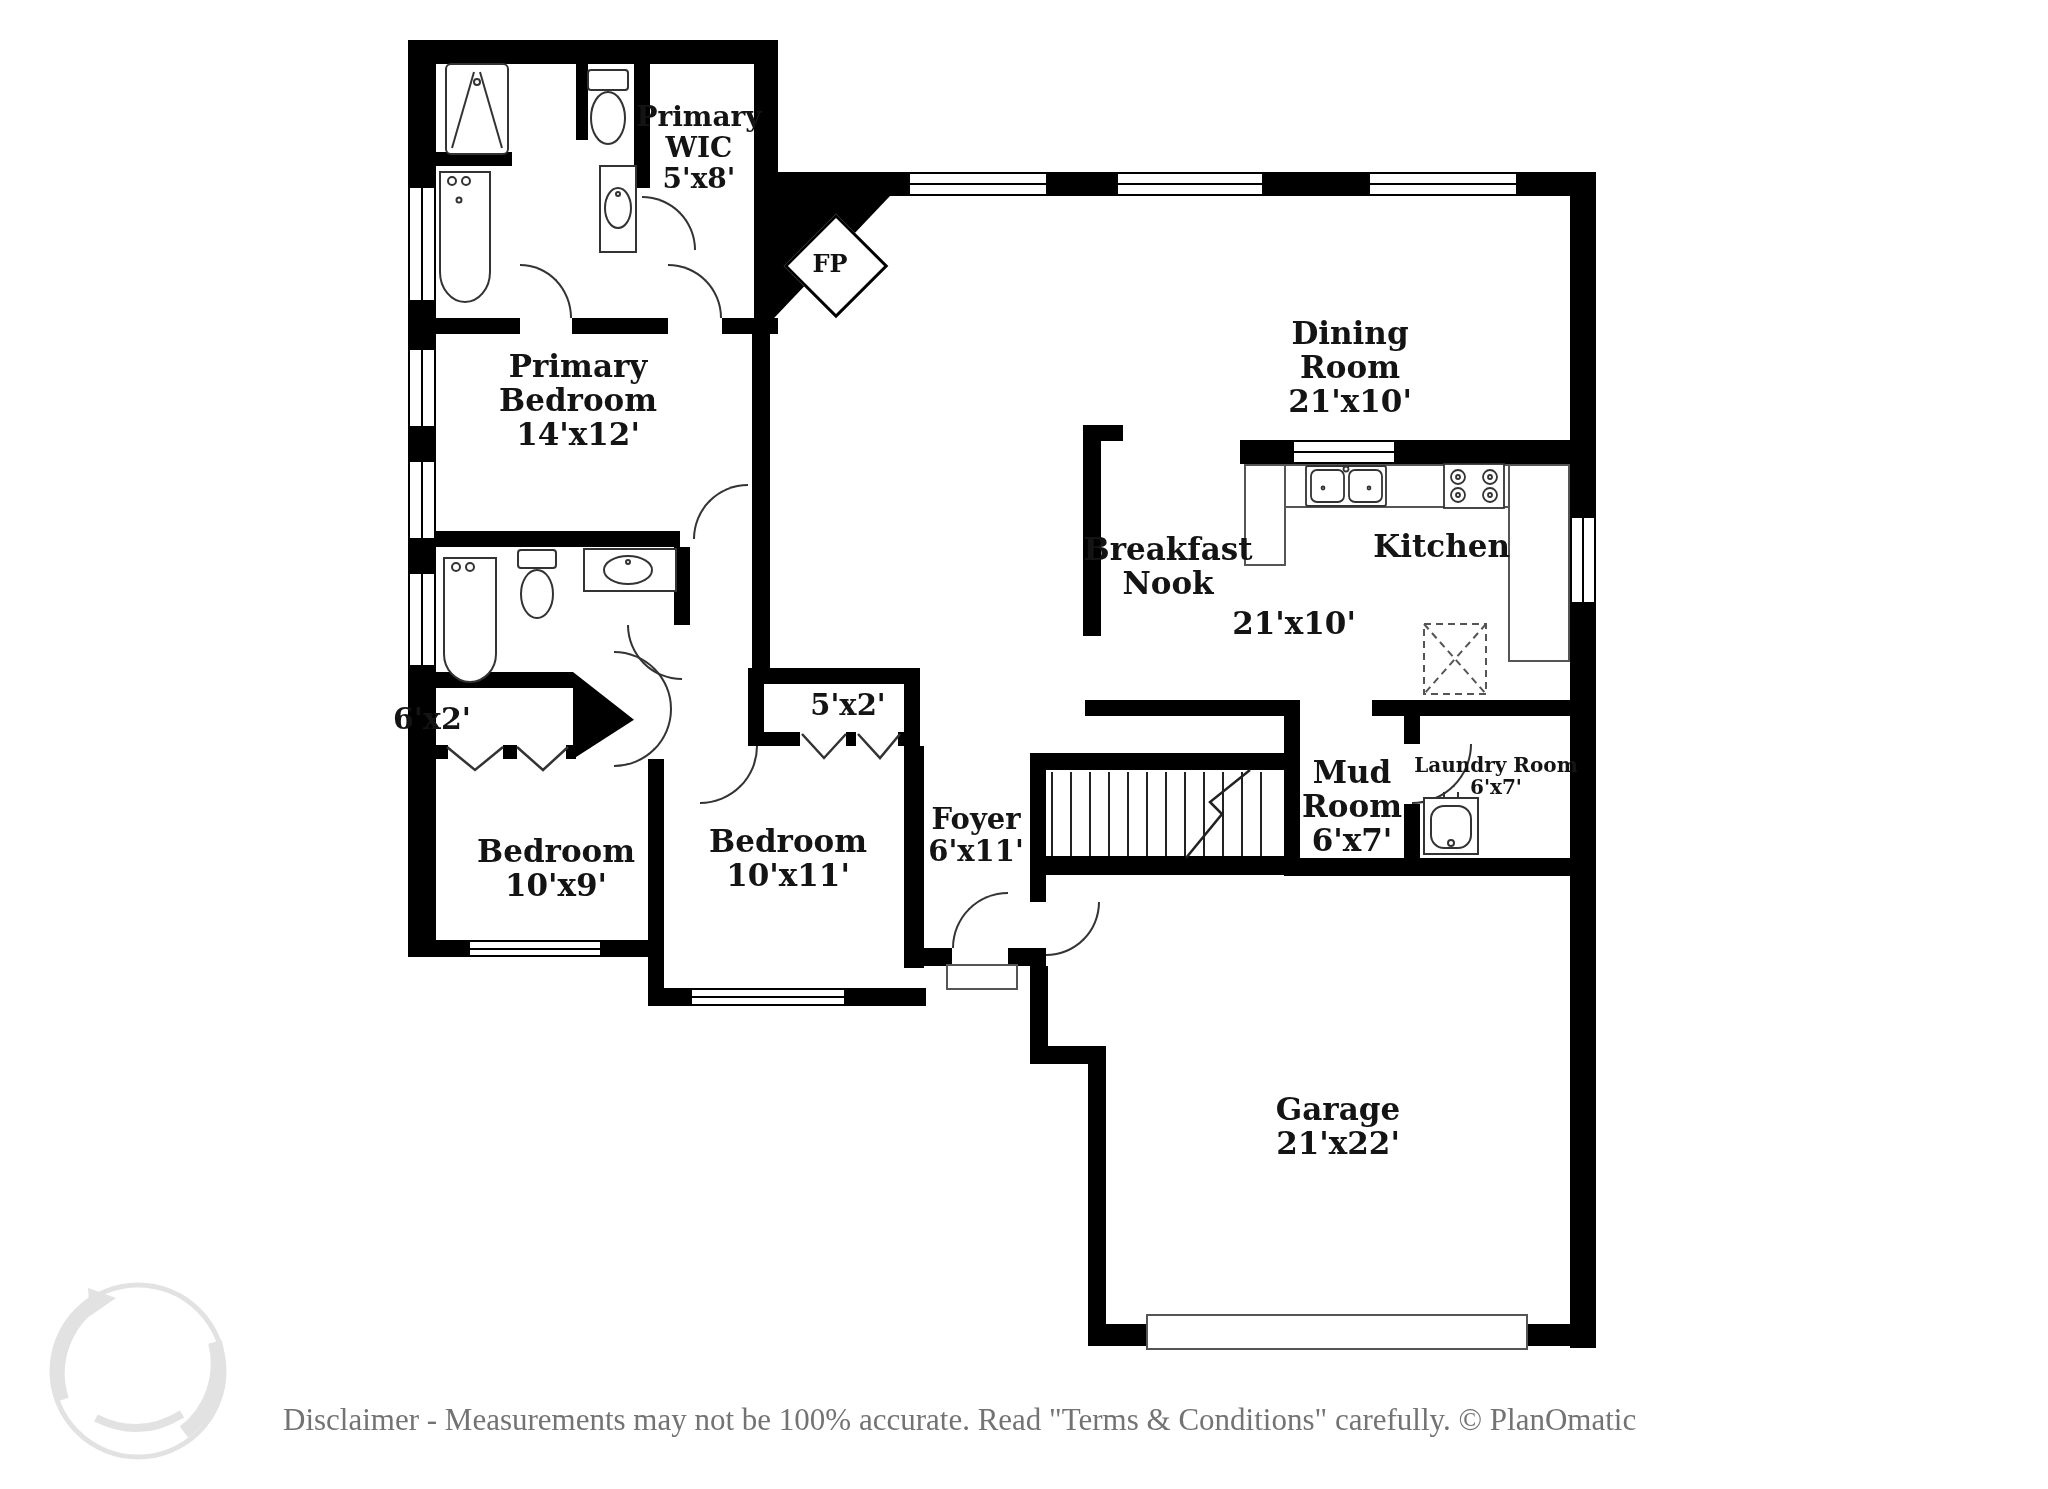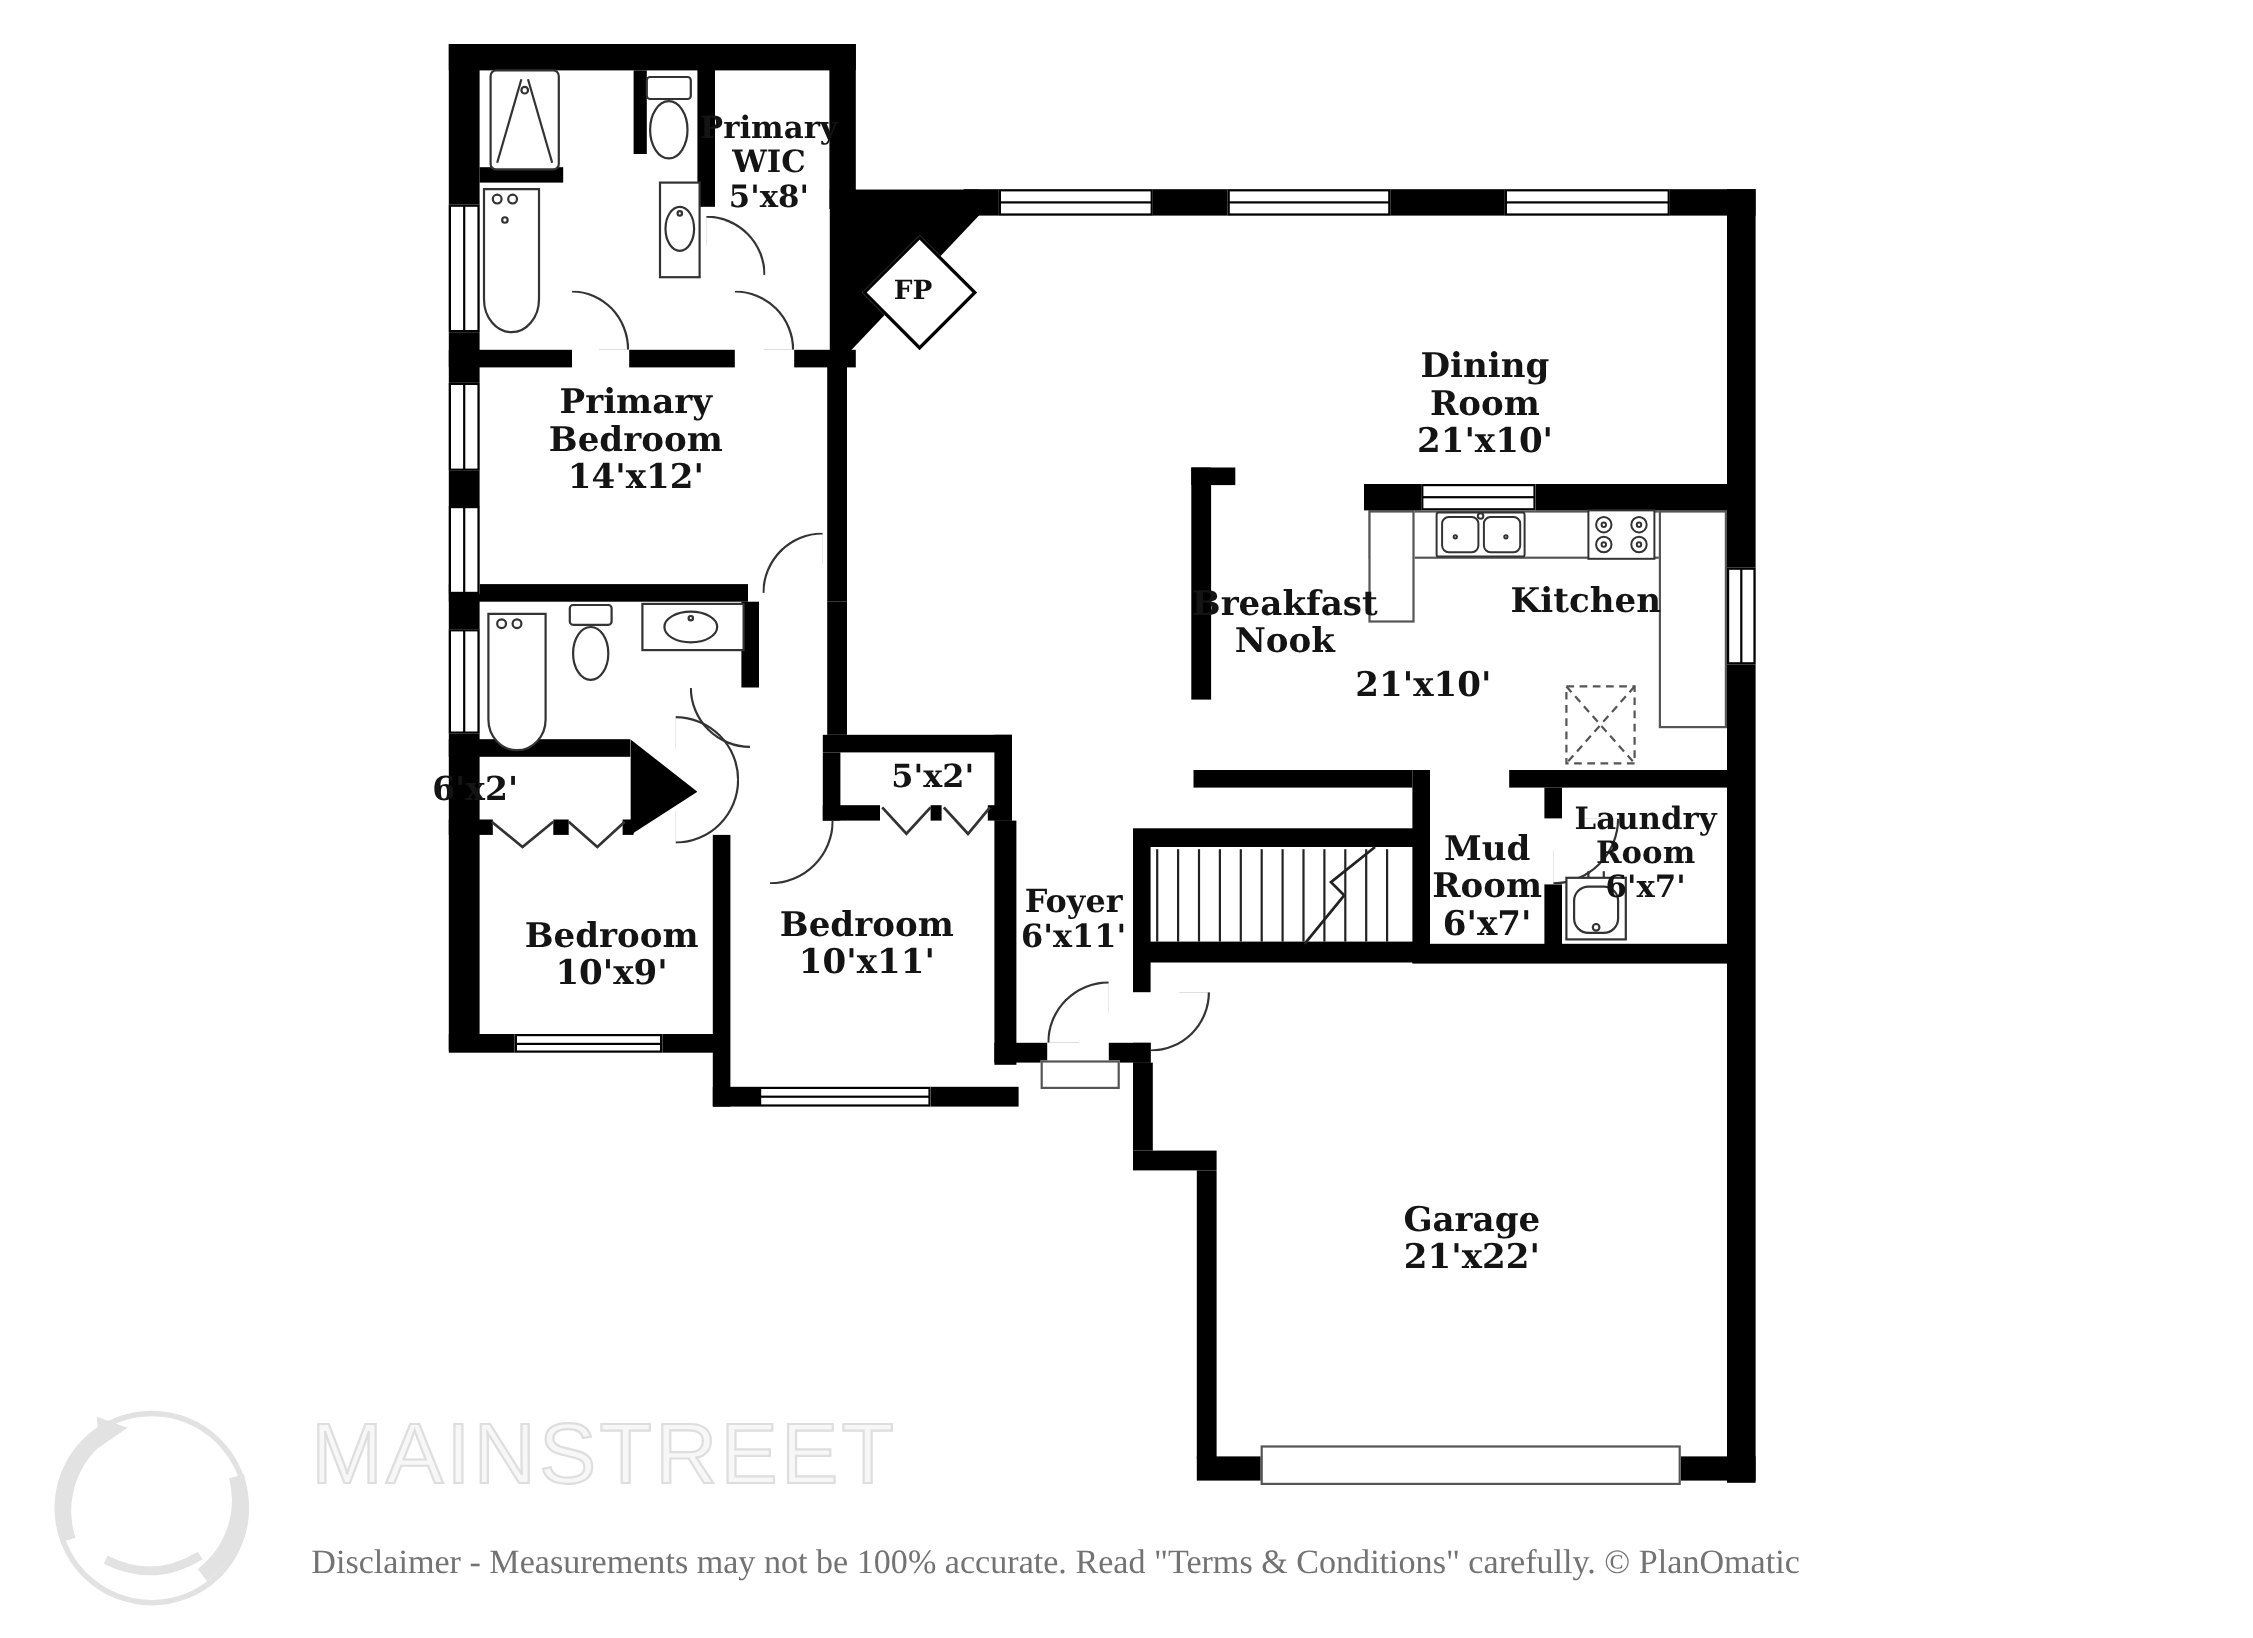--- a/index.html
+++ b/index.html
@@ -28,23 +28,20 @@
   .wm{position:absolute;z-index:1;font-family:"Liberation Sans","DejaVu Sans",sans-serif;
       color:#f7f7f7;-webkit-text-stroke:2px #dedede;letter-spacing:3px;line-height:1;}
   .disclaimer{position:absolute;left:283px;top:1402px;z-index:11;font-family:"Liberation Serif","DejaVu Serif",serif;
       font-size:31px;color:#737373;white-space:nowrap;}
 </style>
 </head>
 <body>
 
 <div class="plan">
 
-  <div class="wm" style="left:283px;top:1282px;font-size:78px;">
-    <span>MAINSTREET</span>
-  </div>
   <svg class="svgo" width="2048" height="1489" style="z-index:1;">
     <g stroke="#e2e2e2" fill="none">
       <circle cx="138" cy="1371" r="86" stroke-width="5"></circle>
       <path d="M 62,1400 A 86,86 0 0 1 96,1302" stroke-width="14"></path>
       <path d="M 215,1342 A 86,86 0 0 1 184,1432" stroke-width="14"></path>
       <path d="M 96,1418 Q 140,1440 182,1414" stroke-width="8"></path>
       <path d="M 88,1288 L 116,1298 L 90,1316 Z" fill="#e2e2e2" stroke="none"></path>
     </g>
   </svg>
 
@@ -279,21 +276,21 @@
   </div>
   <div class="rl" style="left:788px;top:858px;width:170px;">
     <span>Bedroom</span><span class="d">10'x11'</span>
   </div>
   <div class="rl" style="left:976px;top:836px;width:140px;font-size:29px;">
     <span>Foyer</span><span class="d">6'x11'</span>
   </div>
   <div class="rl" style="left:1352px;top:806px;width:130px;">
     <span>Mud Room</span><span class="d">6'x7'</span>
   </div>
-  <div class="rl" style="left:1496px;top:776px;width:170px;font-size:28px;">
+  <div class="rl" style="left:1496px;top:776px;width:170px;font-size:20px;">
     <span>Laundry Room</span><span class="d">6'x7'</span>
   </div>
   <div class="rl" style="left:1338px;top:1126px;width:210px;">
     <span>Garage</span><span class="d">21'x22'</span>
   </div>
 
   <div class="disclaimer">Disclaimer - Measurements may not be 100% accurate. Read "Terms &amp; Conditions" carefully. © PlanOmatic</div>
 
 </div>
 

